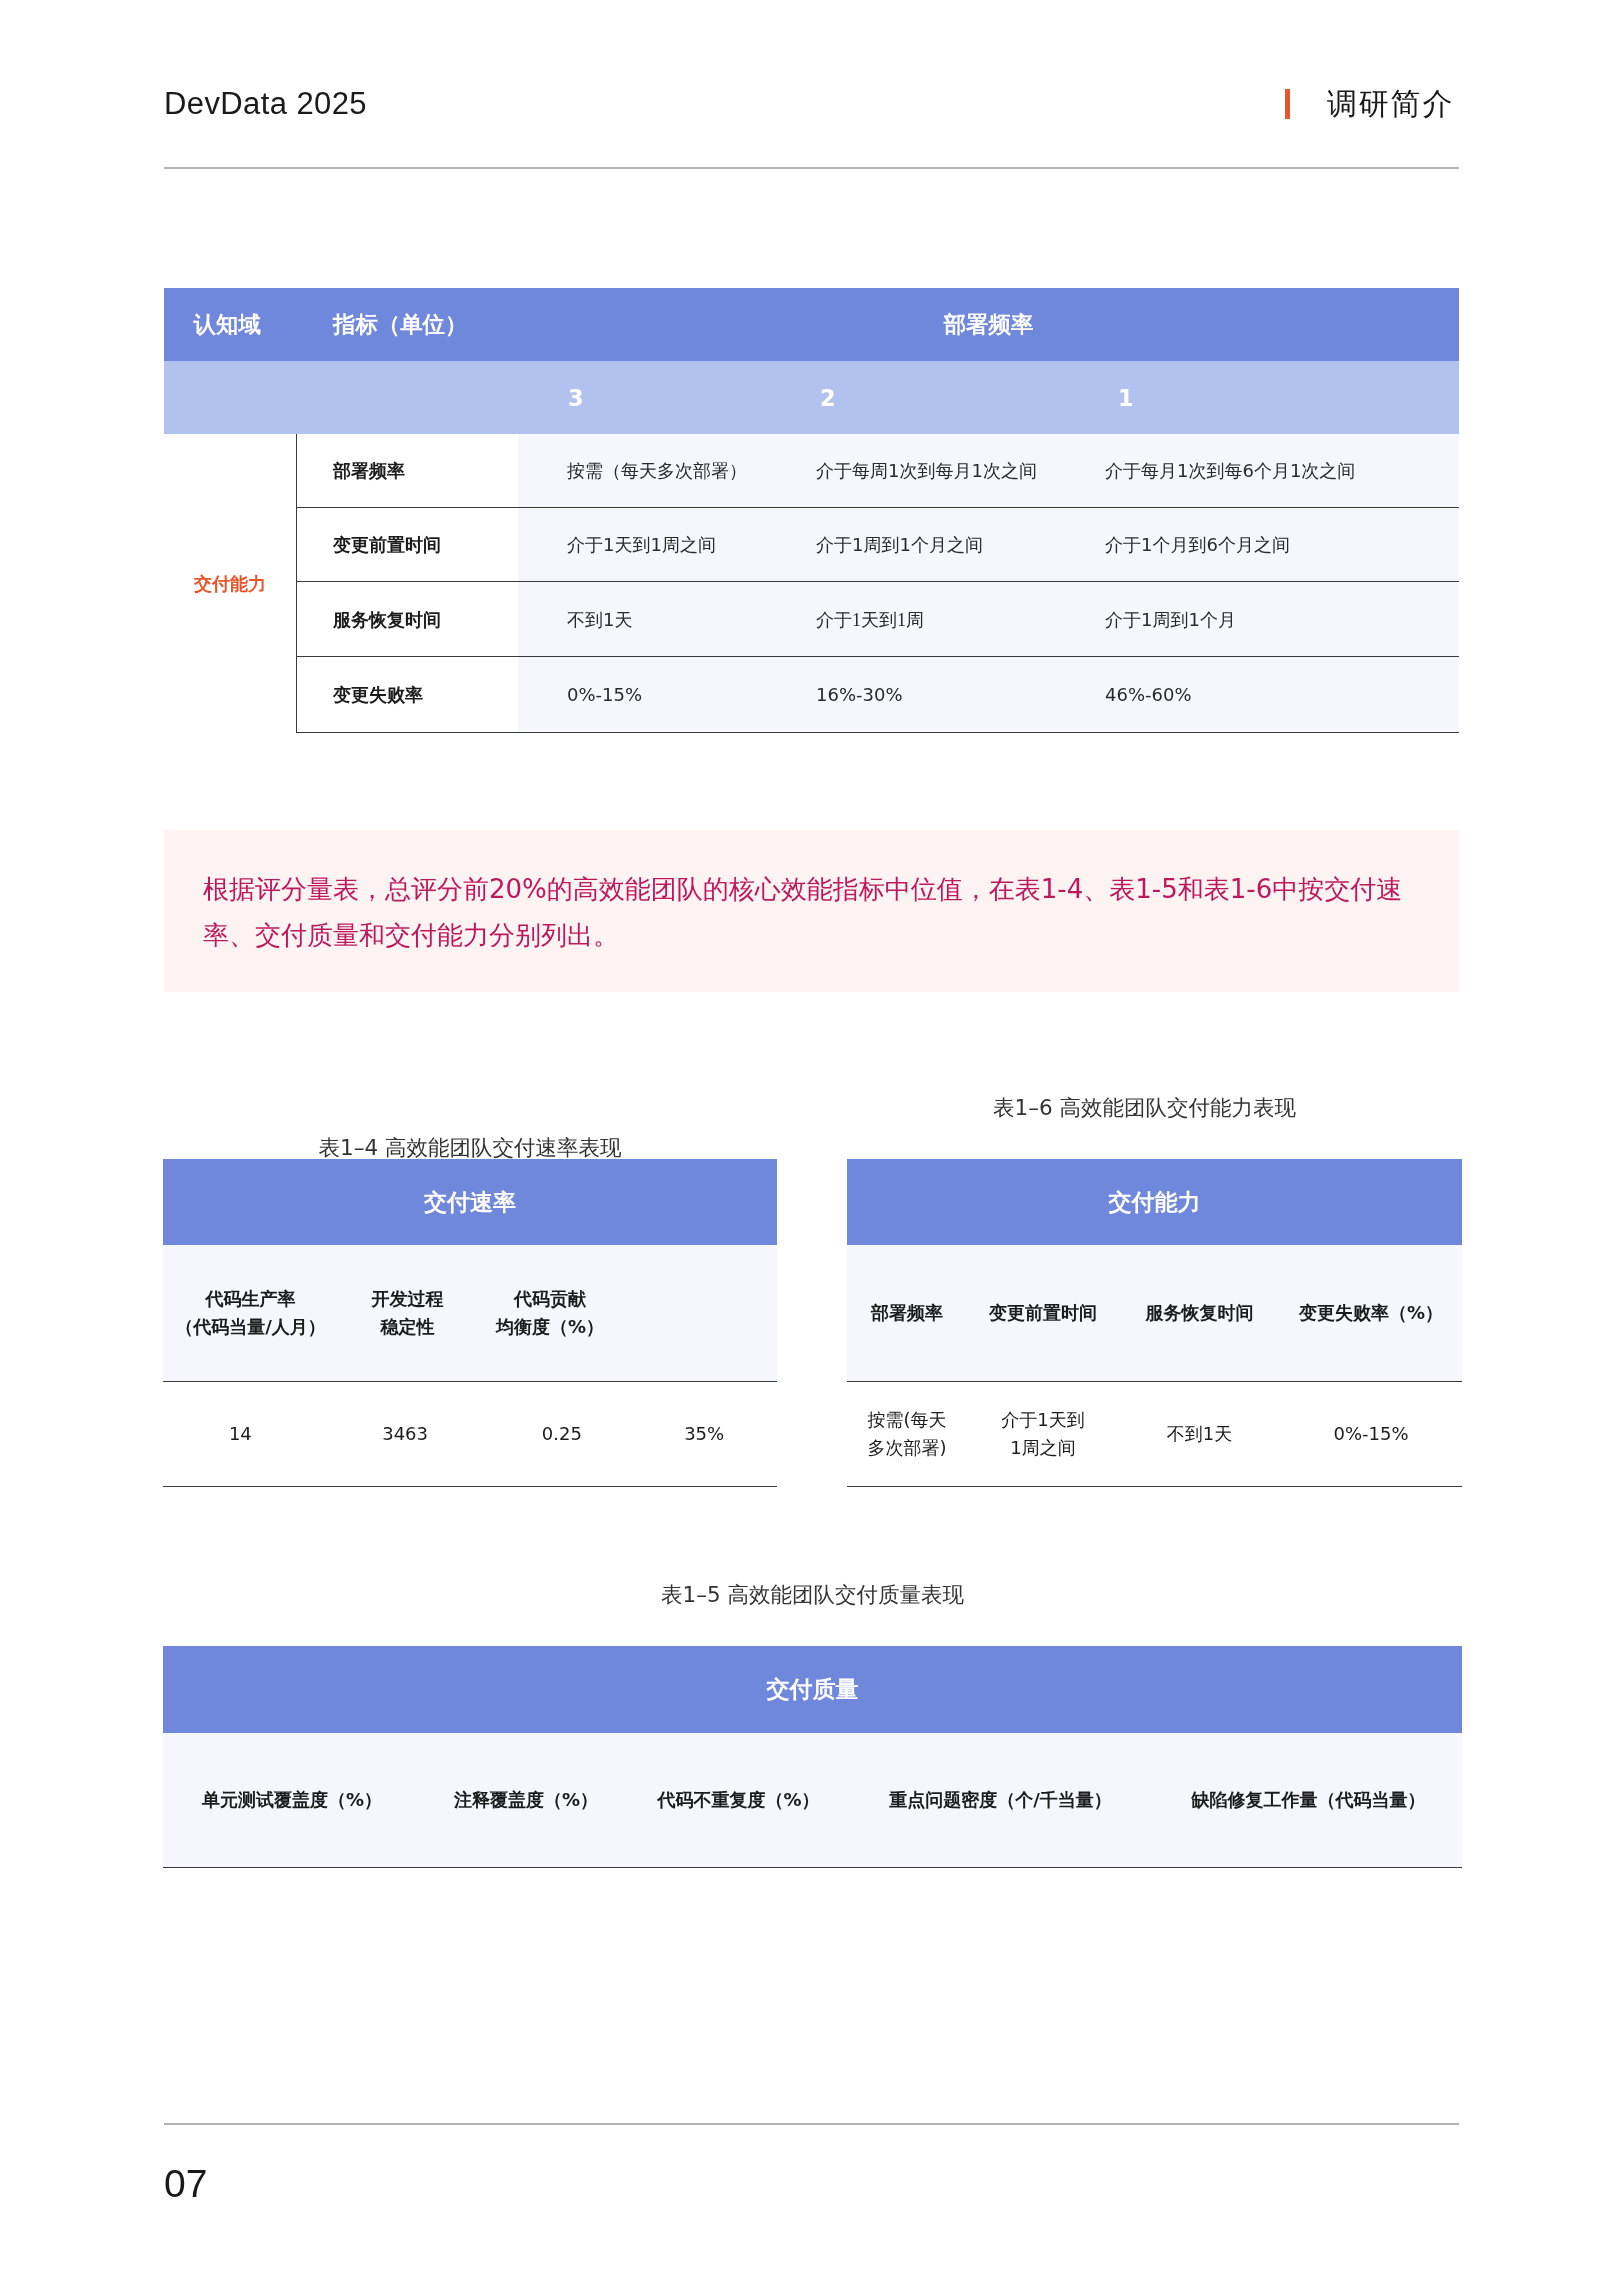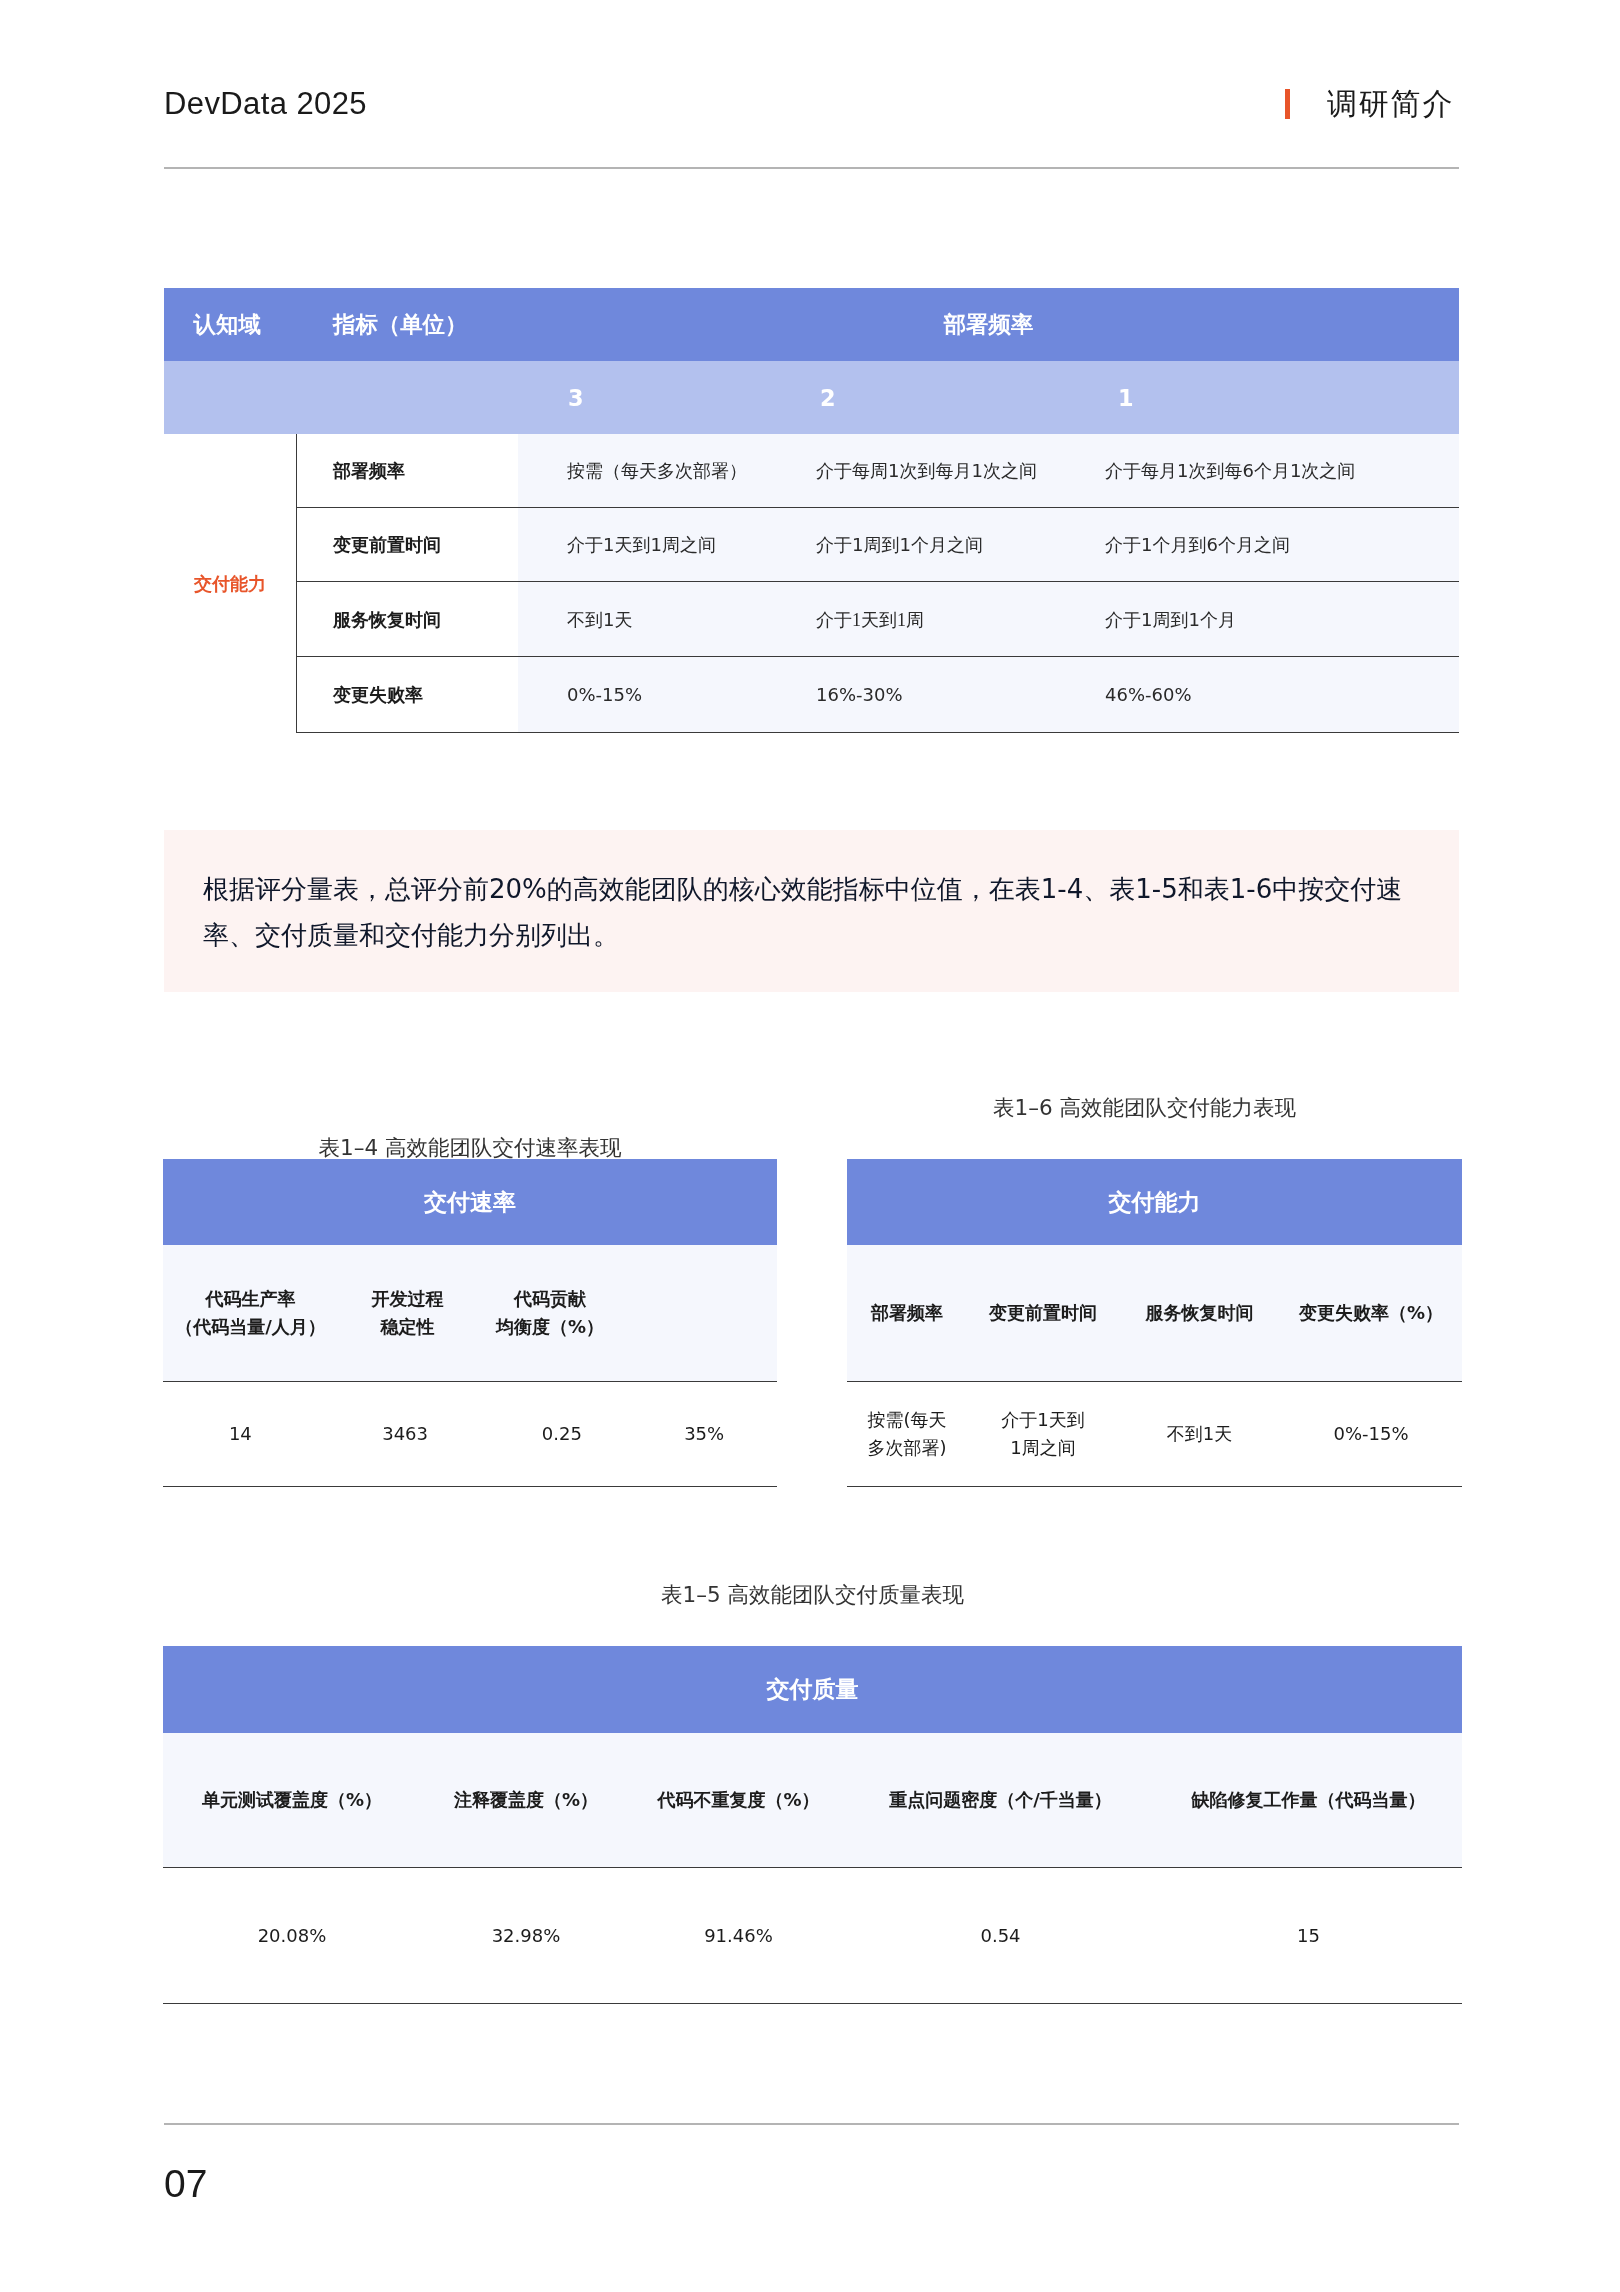--- a/index.html
+++ b/index.html
@@ -22,21 +22,21 @@
   .cell { position: absolute; top: 0; height: 100%; display: flex; align-items: center; }
   .mt-body { top: 146px; height: 299px; }
   .domain-cell { position: absolute; left: 0; top: 0; width: 133px; height: 299px; display: flex; align-items: center; justify-content: center; color: #e8552a; font-weight: bold; font-size: 18px; border-right: 1.8px solid #3a3a3a; }
   .data-bg { position: absolute; left: 354px; top: 0; width: 941px; height: 299px; background: #f5f7fd; }
   .brow { position: absolute; left: 133px; width: 1162px; height: 74px; border-bottom: 1.8px solid #3a3a3a; }
   .brow .metric { position: absolute; left: 36px; top: 0; height: 100%; display: flex; align-items: center; font-weight: bold; font-size: 18px; color: #1c1c1c; }
   .brow .val { position: absolute; top: 0; height: 100%; display: flex; align-items: center; font-size: 18px; color: #2a2a2a; }
   .mt-bottom-left { position: absolute; left: 0; top: 443px; width: 133px; height: 1.8px; background: #3a3a3a; }
 
   
-  .callout { left: 164px; top: 830px; width: 1295px; height: 162px; background: #fdf3f2; padding: 36px 39px 0 39px; font-size: 26px; line-height: 46px; color: #0f172a; }
+  .callout { left: 164px; top: 830px; width: 1295px; height: 162px; background: #fdf3f2; padding: 36px 39px 0 39px; font-size: 26px; line-height: 46px; color: #be185d; }
 
   
   .caption { font-size: 21.5px; color: #333333; text-align: center; line-height: 27px; }
 
   
   .st { position: absolute; }
   .st-band { position: absolute; left: 0; top: 0; width: 100%; height: 86px; background: #6f88dc; color: #fff; font-weight: bold; font-size: 23px; display: flex; align-items: center; justify-content: center; }
   .st-head { position: absolute; left: 0; top: 86px; width: 100%; background: #f5f7fd; border-bottom: 1.8px solid #3a3a3a; display: flex; }
   .st-data { position: absolute; left: 0; width: 100%; border-bottom: 1.8px solid #3a3a3a; display: flex; background: #ffffff; }
   .st-cell { display: flex; align-items: center; justify-content: center; text-align: center; font-size: 18px; line-height: 28px; }
@@ -151,24 +151,17 @@
 <div class="abs caption" style="left:163px; top:1581px; width:1299px;">表1–5 高效能团队交付质量表现</div>
 <div class="st" style="left:163px; top:1646px; width:1299px; height:358px;">
   <div class="st-band" style="height:87px;">交付质量</div>
   <div class="st-head" style="top:87px; height:135px;justify-content:flex-end;">
     <div class="st-cell" style="width:258px;">单元测试覆盖度（%）</div>
     <div class="st-cell" style="width:210px;">注释覆盖度（%）</div>
     <div class="st-cell" style="width:215px;">代码不重复度（%）</div>
     <div class="st-cell" style="width:309px;">重点问题密度（个/千当量）</div>
     <div class="st-cell" style="width:307px;">缺陷修复工作量（代码当量）</div>
   </div>
-  <div class="st-data" style="top:222px; height:136px;">
-    <div class="st-cell" style="width:258px;">20.08%</div>
-    <div class="st-cell" style="width:210px;">32.98%</div>
-    <div class="st-cell" style="width:215px;">91.46%</div>
-    <div class="st-cell" style="width:309px;">0.54</div>
-    <div class="st-cell" style="width:307px;">15</div>
-  </div>
 </div>
 
 <div class="abs hr" style="top:2123px;"></div>
 <div class="abs footer-num">07</div>
 
 
 </body></html>

